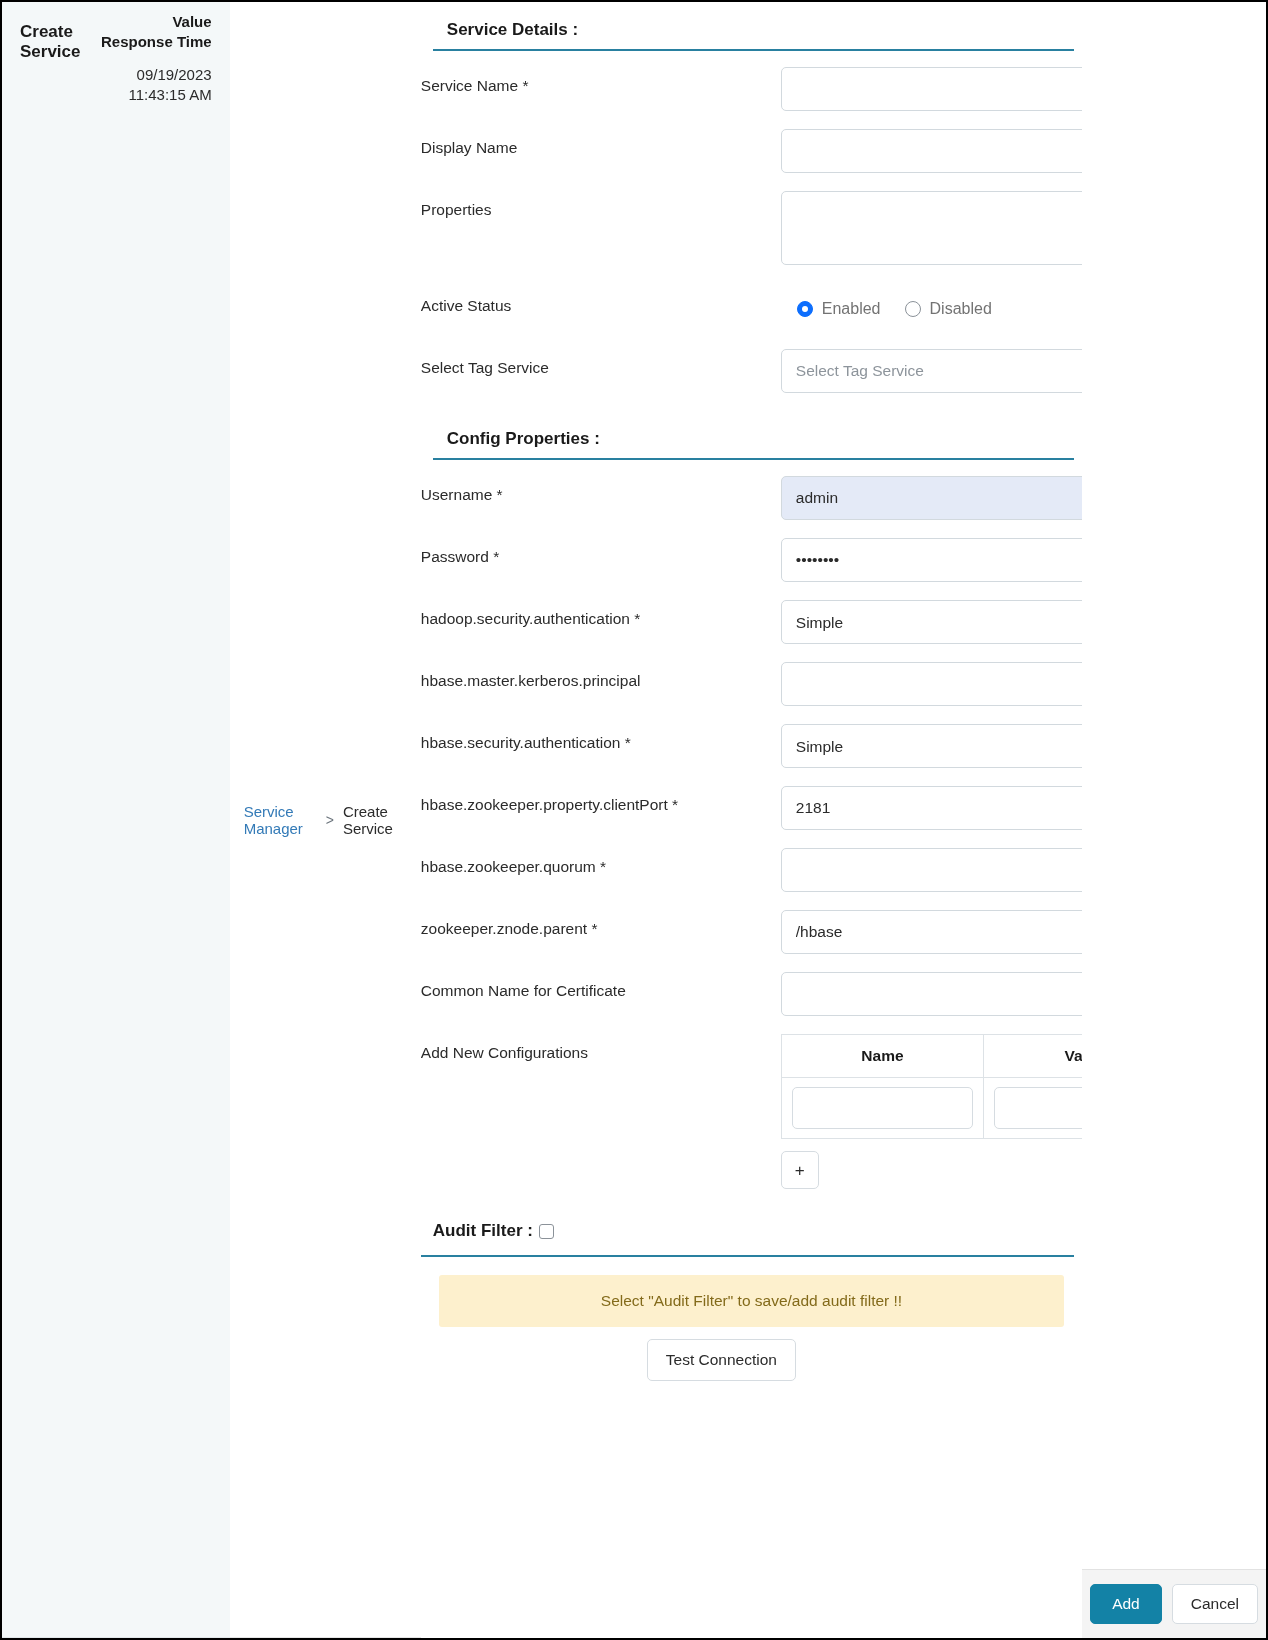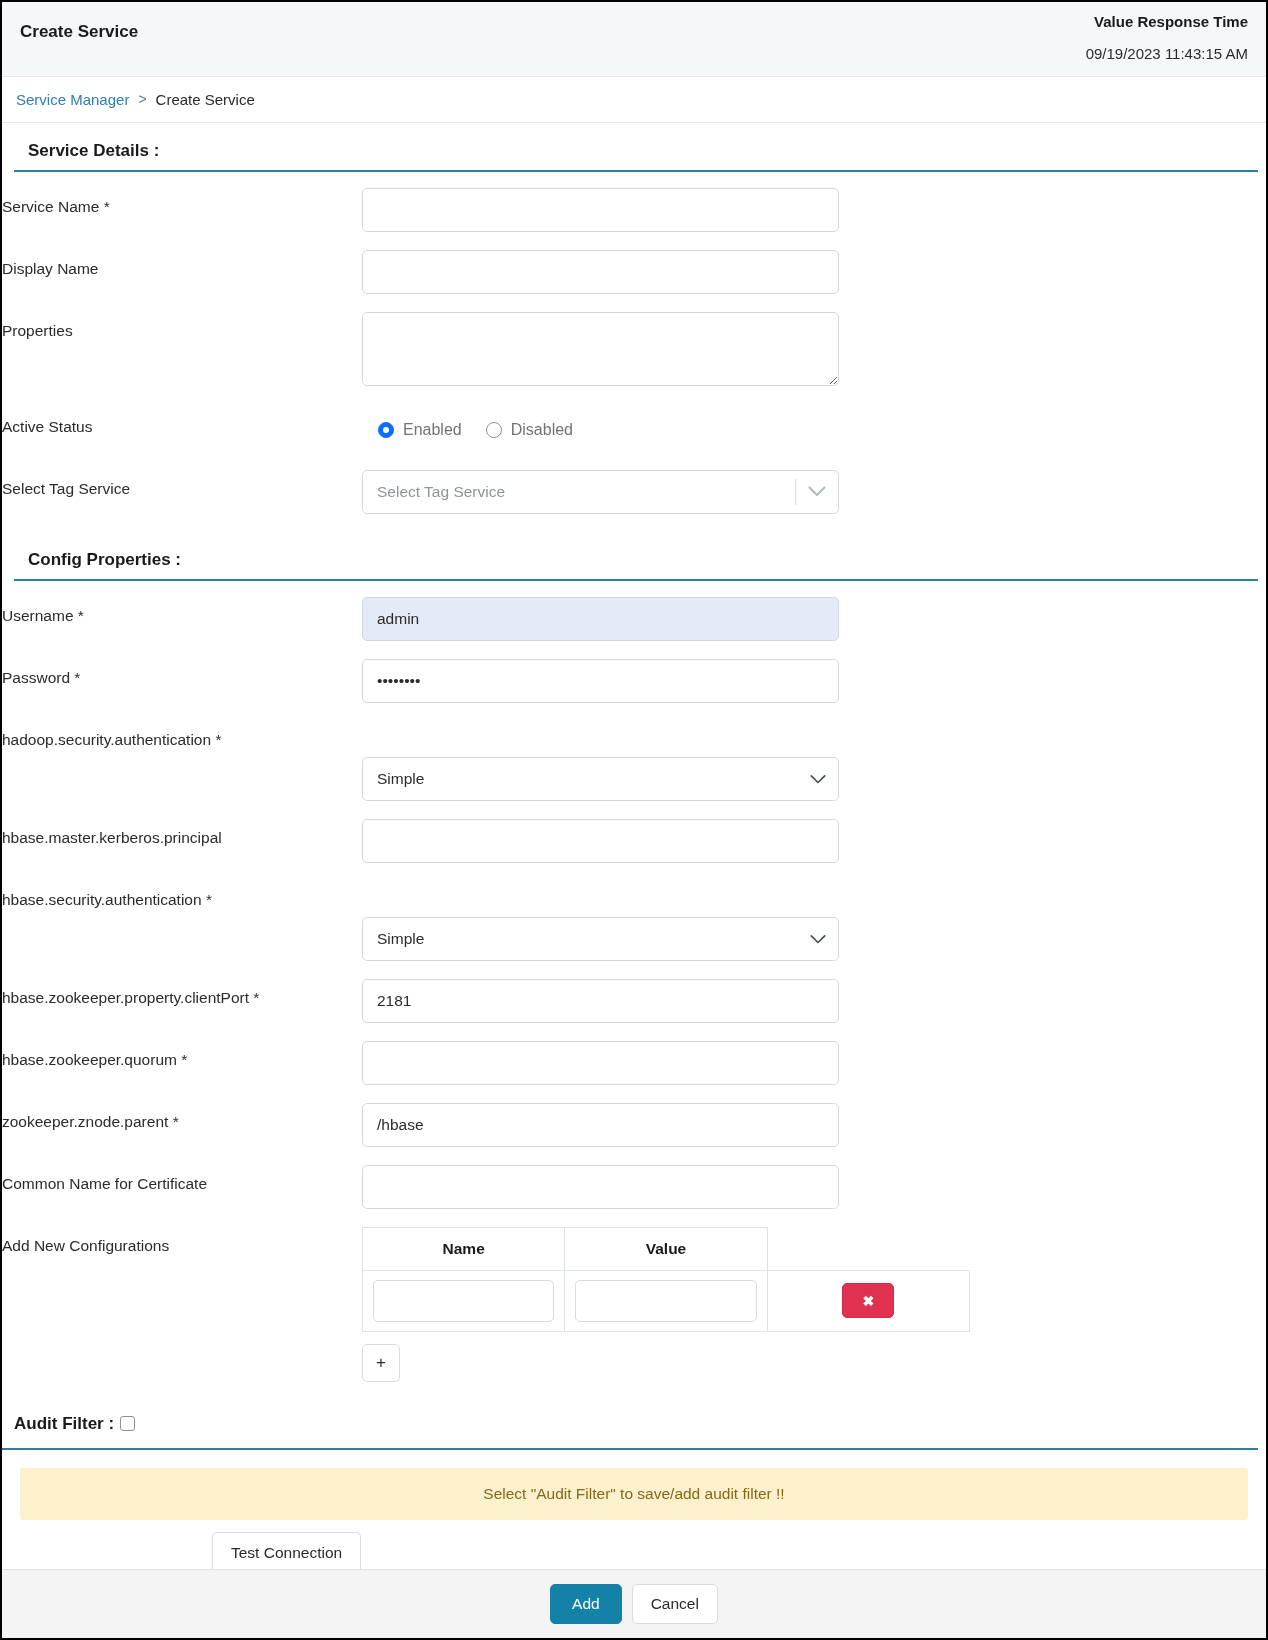--- a/index.html
+++ b/index.html
@@ -11,21 +11,21 @@
   body {
     width: 1268px; height: 1640px;
     overflow: hidden;
     color: #212529;
   }
   .page {
     width: 1268px; height: 1640px;
     border: 2px solid #000;
     background: #fff;
     display: flex;
-    flex-direction: column;
+    flex-direction: row;
     position: relative;
   }
 
   
   .app-header {
     background: #f4f8f9;
     border-bottom: 1px solid #e2e8ea;
     padding: 10px 18px 12px 18px;
     display: flex;
     align-items: flex-start;
@@ -109,21 +109,21 @@
   .inp.autofill { background: #e4eaf7; }
 
   textarea.inp {
     height: 74px;
     padding: 10px 14px;
     resize: vertical;
     line-height: 1.4;
   }
 
   
-  .sel-wrap { position: relative; width: 477px; margin-top: 36px; }
+  .sel-wrap { position: relative; width: 477px; }
   select.inp {
     appearance: none;
     -webkit-appearance: none;
     width: 477px;
     padding-right: 42px;
     cursor: pointer;
   }
   .sel-chev {
     position: absolute;
     right: 15px; top: 50%;
@@ -252,21 +252,21 @@
   .warn-wrap { padding: 18px 18px 0 18px; }
   .warn {
     background: #fdf0cd;
     color: #836a1a;
     font-size: 15.5px;
     text-align: center;
     padding: 17px 10px;
     border-radius: 3px;
   }
 
-  .test-wrap { padding: 12px 0 14px 210px; }
+  .test-wrap { padding: 12px 0 14px 210px; margin-left: 16px; }
   .btn-test {
     background: #fff;
     border: 1px solid #d6dce1;
     border-radius: 5px;
     font-size: 15.5px;
     color: #2b2b2b;
     font-family: "Liberation Sans", sans-serif;
     padding: 11px 18px;
     cursor: pointer;
   }

